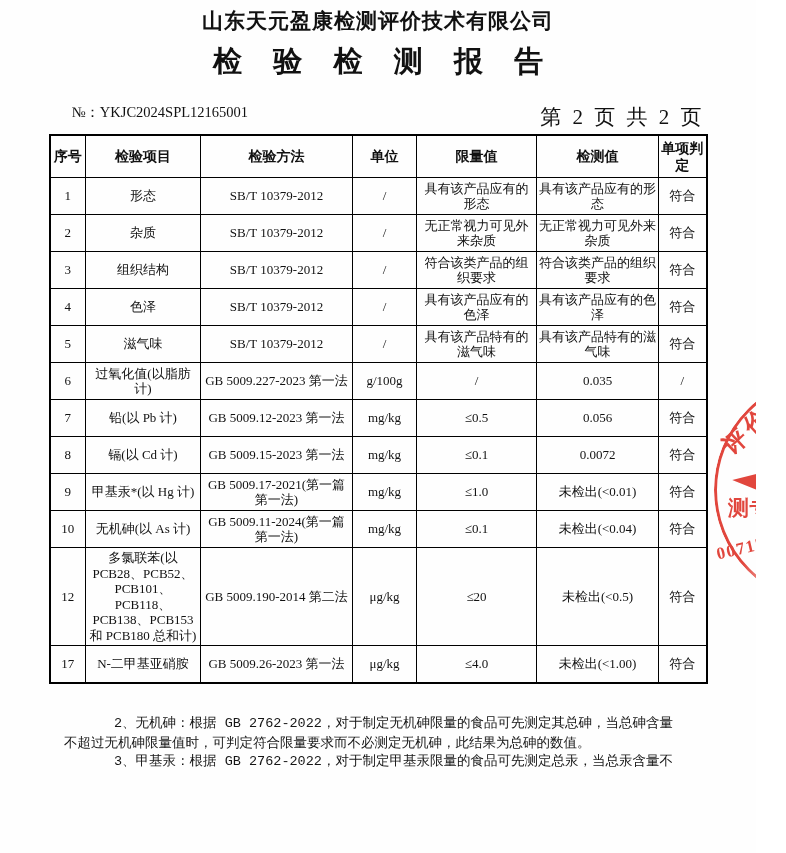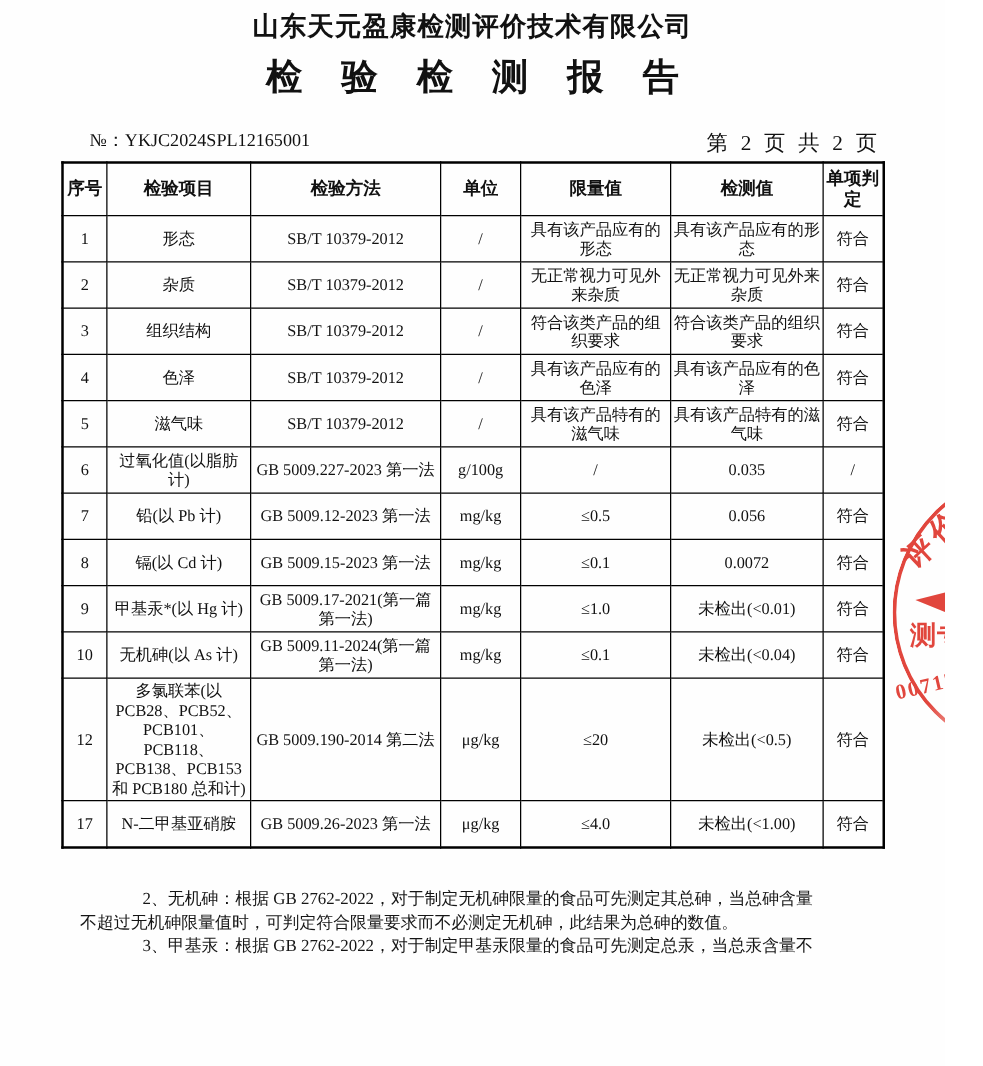--- a/index.html
+++ b/index.html
@@ -29,21 +29,21 @@
   }
   
   .meta{
     width:657px;
     margin:21px auto 0 auto;
     display:flex;
     justify-content:space-between;
     align-items:flex-start;
   }
   .report-no{font-size:14.5px;padding-left:22px;}
-  .page-indicator{font-size:17px;letter-spacing:3px;padding-right:2px;}
+  .page-indicator{font-size:21px;letter-spacing:3px;padding-right:2px;}
   
   table.report{
     width:657px;
     margin:3px auto 0 auto;
     border-collapse:collapse;
     table-layout:fixed;
     border:2.5px solid #000;
   }
   .report th,.report td{
     border:1.5px solid #000;
@@ -65,21 +65,21 @@
   
   .notes{
     margin:30px 36px 0 64px;
     font-size:13.5px;
     line-height:19px;
     color:#151515;
   }
   .note-line{white-space:normal;}
   .ind-0{text-indent:0;}
   .ind-1{text-indent:24px;}
-  .ind-2{text-indent:50px;}
+  .ind-2{text-indent:50px;font-family:Liberation Mono, monospace;}
   
   .stamp{
     position:absolute;
     left:714px;top:376px;
     width:228px;height:228px;
     opacity:0.92;
     pointer-events:none;
   }
   .stamp-circle{
     position:absolute;inset:0;

